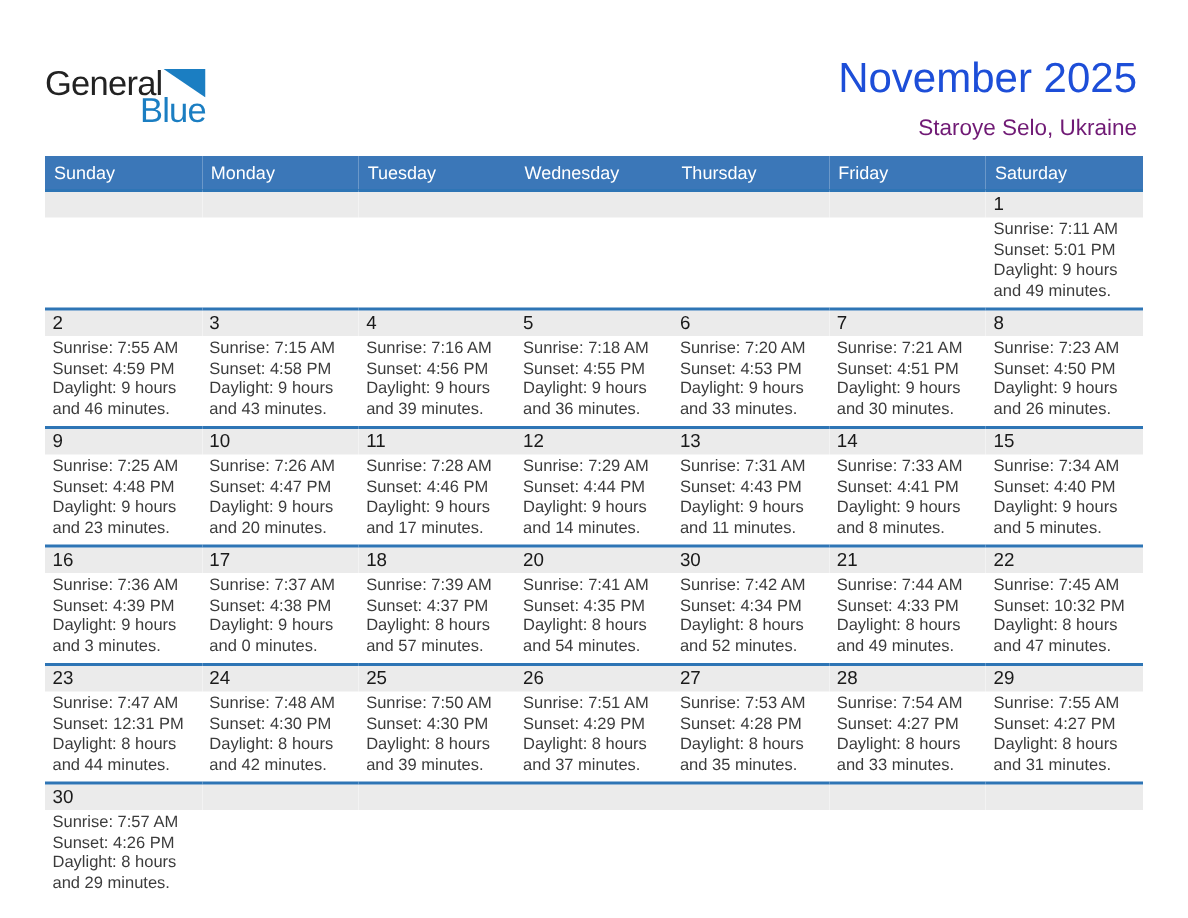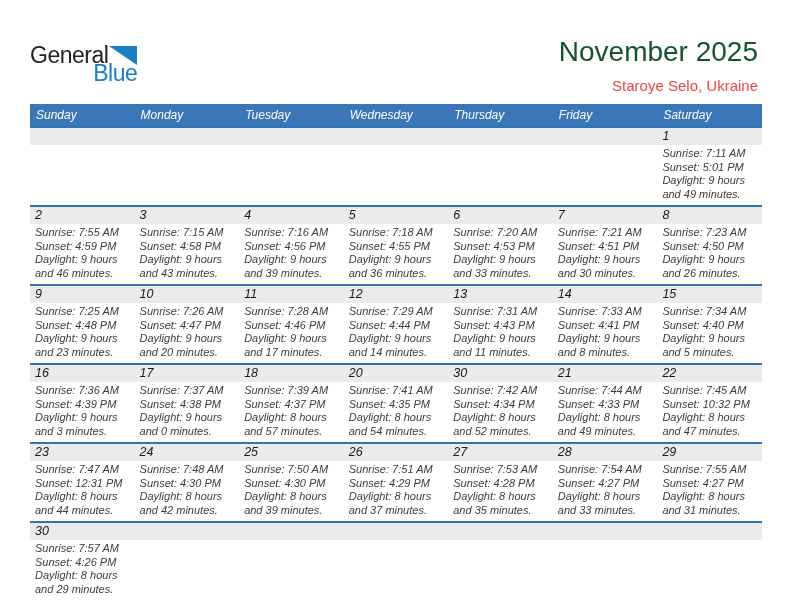--- a/index.html
+++ b/index.html
@@ -7,26 +7,26 @@
     position:relative;width:792px;height:612px;background:#ffffff;overflow:hidden;
     font-family:"Liberation Sans",sans-serif;
   }
   
   .logo{position:absolute;left:30px;top:42px;}
   .logo-top{display:flex;align-items:flex-start;font-size:23px;color:#222;letter-spacing:-0.5px;}
   .logo-tri{margin-left:1px;margin-top:3px;}
   .logo-bottom{font-size:23px;color:#1b7ec2;margin-left:55px;margin-top:-9px;letter-spacing:-0.5px;text-align:right;}
   
   .title-block{position:absolute;right:34px;top:36px;text-align:right;}
-  .title{font-size:28px;color:#14532d;}
-  .subtitle{font-size:15px;color:#ef4444;margin-top:9px;}
+  .title{font-size:28px;color:#1d4ed8;}
+  .subtitle{font-size:15px;color:#701a75;margin-top:9px;}
   
   table.cal{
     position:absolute;left:30px;top:104px;width:732px;
-    border-collapse:collapse;table-layout:fixed;font-style:italic;
+    border-collapse:collapse;table-layout:fixed;
   }
   tr.weekday-row th{
     background:#3B77B8;color:#ffffff;font-weight:normal;font-size:12px;
     text-align:left;padding:0 0 0 6px;height:22px;
     border-bottom:2px solid #2E75B5;
   }
   tr.week td{
     vertical-align:top;padding:0;height:72px;
     border-bottom:2px solid #2E75B5;background:#ffffff;
   }

